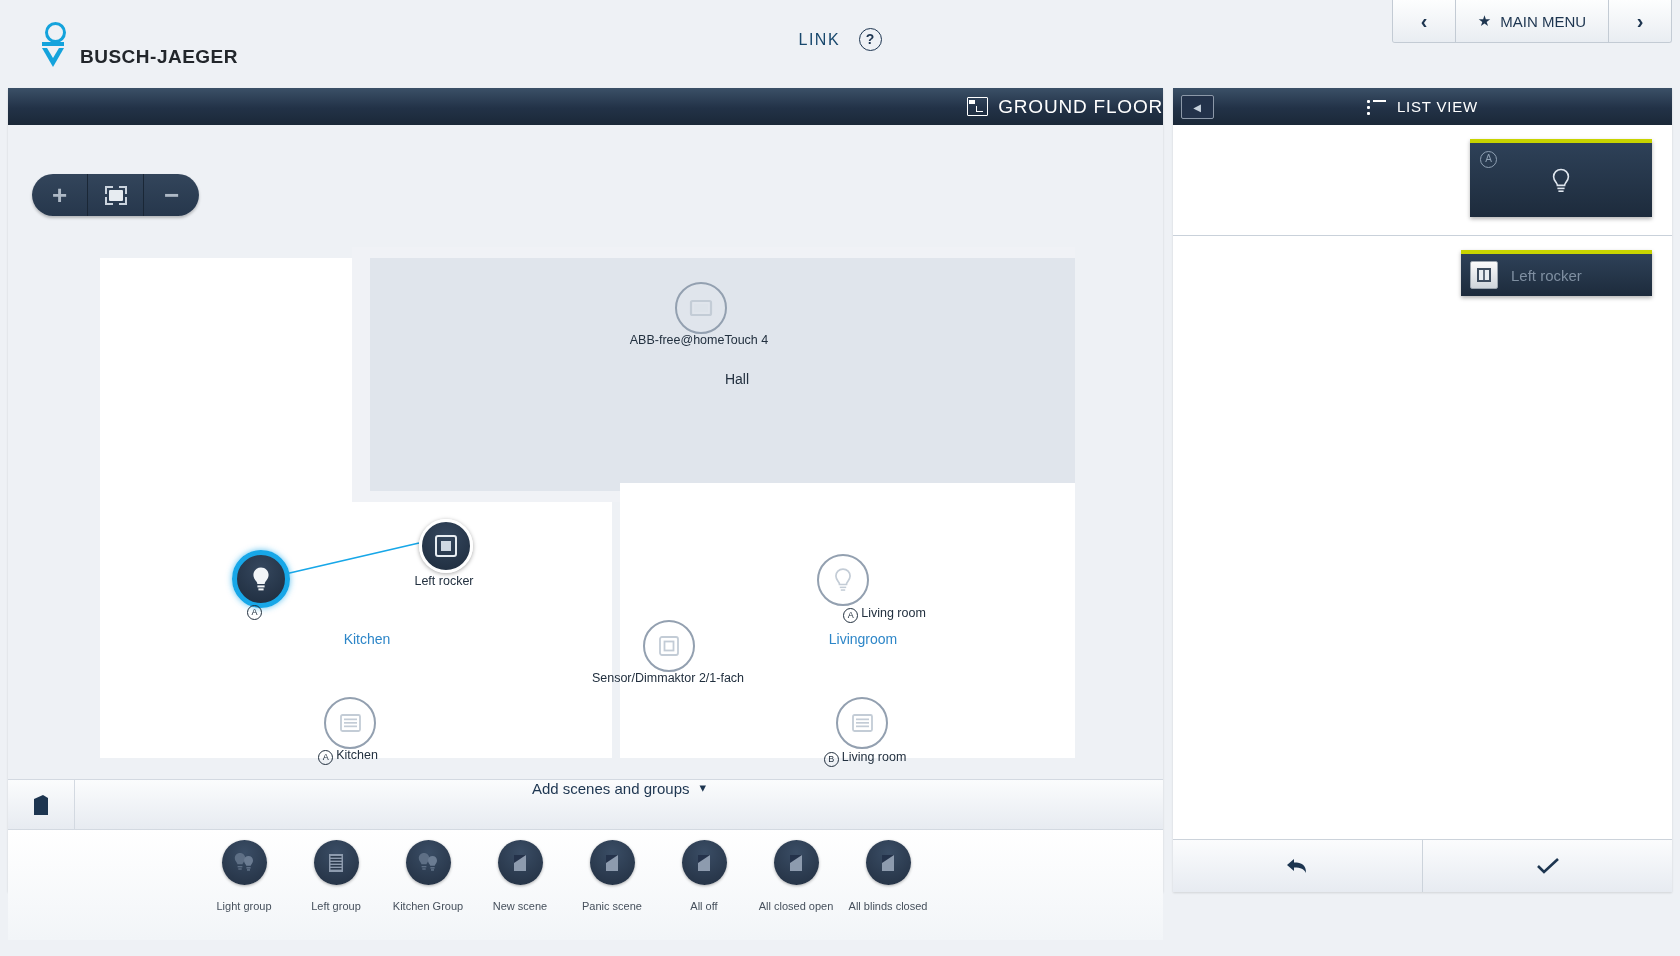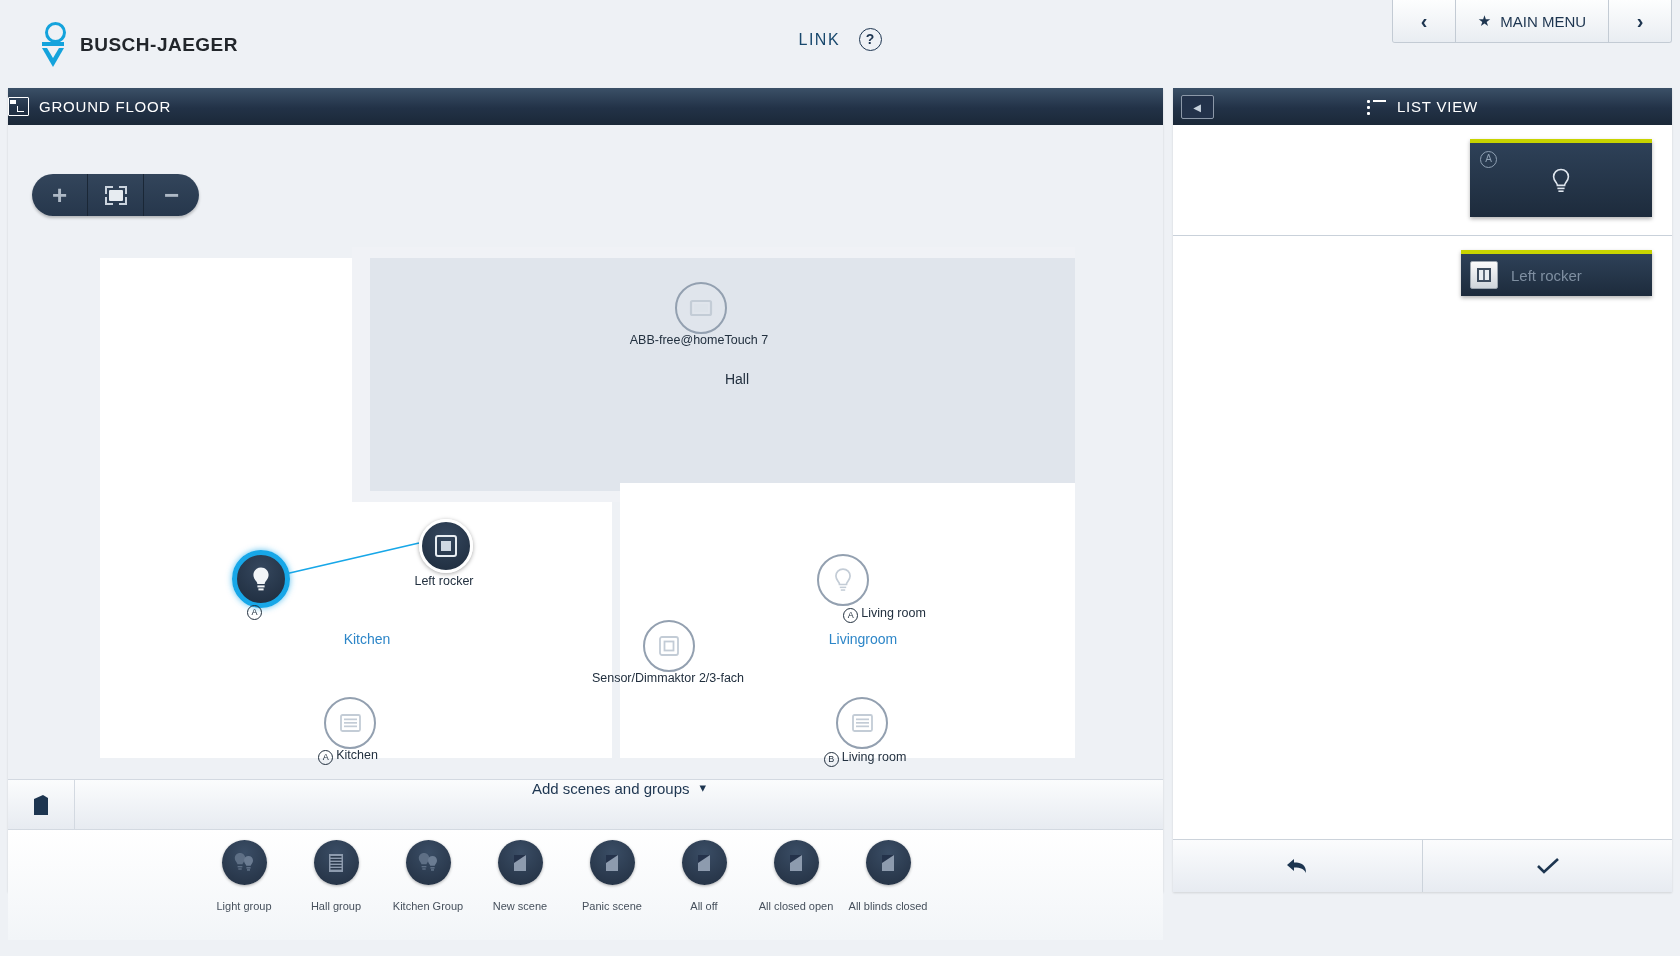--- a/index.html
+++ b/index.html
@@ -6,21 +6,21 @@
   body{
     width:1680px;height:956px;
     background:#eef1f5;
     font-family:"Liberation Sans", sans-serif;
     overflow:hidden;
     position:relative;
     color:#1d2f45;
   }
   
   #topbar{position:absolute;left:0;top:0;width:1680px;height:88px;background:#eef1f5;}
-  #logo{position:absolute;left:40px;top:22px;display:flex;align-items:center;gap:12px;}
+  #logo{position:absolute;left:40px;top:22px;display:flex;align-items:flex-end;gap:12px;}
   #logo .mark{width:28px;height:46px;position:relative;}
   #logo .mark .ring{position:absolute;left:5px;top:0;width:15px;height:15px;border:3.5px solid #14a3dc;border-radius:50%;}
   #logo .mark .bar{position:absolute;left:2px;top:20px;width:22px;height:3.5px;background:#14a3dc;}
   #logo .mark .tri{position:absolute;left:2px;top:26px;width:0;height:0;border-left:11px solid transparent;border-right:11px solid transparent;border-top:19px solid #14a3dc;}
   #logo .mark .tri-in{position:absolute;left:7px;top:26px;width:0;height:0;border-left:6px solid transparent;border-right:6px solid transparent;border-top:10px solid #eef1f5;}
   #logo .wordmark{font-size:19px;font-weight:bold;letter-spacing:.5px;color:#22262b;}
 
   #apptitle{position:absolute;left:0;top:28px;width:1680px;text-align:center;pointer-events:none;}
   #apptitle .t{font-size:16px;color:#18486d;letter-spacing:1.5px;vertical-align:middle;}
   #apptitle .help{display:inline-block;vertical-align:middle;margin-left:14px;width:21px;height:21px;border:1.6px solid #1d3550;border-radius:50%;color:#1d3550;font-size:14px;line-height:20px;text-align:center;font-weight:bold;pointer-events:auto;cursor:pointer;}
@@ -31,21 +31,21 @@
   #mainmenu .seg{display:flex;align-items:center;justify-content:center;height:42px;cursor:pointer;color:#1d3550;
     background:linear-gradient(180deg,#fdfefe 0%,#e9edf2 100%);}
   #mainmenu .arrow{width:62px;font-size:20px;font-weight:bold;}
   #mainmenu .center{width:152px;gap:9px;border-left:1px solid #c3cbd4;border-right:1px solid #c3cbd4;font-size:15px;}
   #mainmenu .star{font-size:15px;}
 
   
   #leftpanel{position:absolute;left:8px;top:88px;width:1155px;height:804px;background:#fff;
     box-shadow:0 1px 2px rgba(0,0,0,.12);}
   #floorhead{position:relative;height:37px;background:linear-gradient(180deg,#3b5067 0%,#223247 55%,#1b2838 100%);
-    display:flex;align-items:center;justify-content:flex-start;gap:10px;color:#fff;font-size:15px;letter-spacing:.8px;}
+    display:flex;align-items:center;justify-content:flex-end;gap:10px;color:#fff;font-size:19px;letter-spacing:.8px;}
   #floorhead .ficon{width:19px;height:17px;border:1.8px solid #fff;position:relative;border-radius:1px;}
   #floorhead .ficon:before{content:"";position:absolute;left:1px;top:2px;width:6px;height:4px;background:#fff;}
   #floorhead .ficon:after{content:"";position:absolute;left:8px;top:8px;width:6px;height:5px;border-left:1.8px solid #fff;border-bottom:1.8px solid #fff;}
 
   #canvas{position:relative;height:654px;background:#eef1f5;overflow:hidden;}
 
   #zoomctl{position:absolute;left:24px;top:49px;display:flex;border-radius:22px;overflow:hidden;
     box-shadow:0 2px 3px rgba(0,0,0,.25);}
   #zoomctl div{width:55px;height:42px;display:flex;align-items:center;justify-content:center;cursor:pointer;
     background:linear-gradient(180deg,#33455b 0%,#26374c 100%);border-right:1px solid #1a2736;color:#aeb9c6;}
@@ -185,21 +185,21 @@
     <svg id="linkline">
       <line x1="273" y1="450" x2="411" y2="418" stroke="#17a7e8" stroke-width="1.6"></line>
     </svg>
 
     <div class="node inactive" style="left:667px;top:157px;">
       <svg class="iconsvg" width="26" height="22" viewBox="0 0 26 22">
         <rect x="3" y="4" width="20" height="14" rx="1.5" fill="none" stroke="#c3ccd6" stroke-width="2.2"></rect>
         <rect x="6" y="7" width="14" height="8" fill="#dde3ea"></rect>
       </svg>
     </div>
-    <div class="nodelabel" style="left:567px;top:208px;width:248px;">ABB-free@homeTouch 7</div>
+    <div class="nodelabel" style="left:567px;top:208px;width:248px;">ABB-free@homeTouch 4</div>
     <div class="nodelabel" style="left:629px;top:246px;width:200px;font-size:14px;">Hall</div>
 
     <div class="node selected" style="left:224px;top:425px;">
       <svg class="iconsvg" width="22" height="27" viewBox="0 0 22 27">
         <path d="M11 1.6c-4.4 0-7.6 3.3-7.6 7.4 0 3 1.8 5 3 6.6.7.9.9 1.6.9 2.4h7.4c0-.8.2-1.5.9-2.4 1.2-1.6 3-3.6 3-6.6 0-4.1-3.2-7.4-7.6-7.4z" fill="#f2f5f8"></path>
         <rect x="7.4" y="19.4" width="7.2" height="2" fill="#f2f5f8"></rect>
         <rect x="8.4" y="22.4" width="5.2" height="2" fill="#f2f5f8"></rect>
       </svg>
     </div>
     <div class="nodelabel" style="left:208px;top:478px;width:80px;">
@@ -228,21 +228,21 @@
     </div>
 
     <div class="roomname" style="left:795px;top:506px;width:120px;text-align:center;">Livingroom</div>
 
     <div class="node inactive" style="left:635px;top:495px;">
       <svg class="iconsvg" width="24" height="24" viewBox="0 0 24 24">
         <rect x="3" y="3" width="18" height="18" rx="2" fill="none" stroke="#c3ccd6" stroke-width="1.8"></rect>
         <rect x="7.5" y="7.5" width="9" height="9" fill="none" stroke="#c3ccd6" stroke-width="1.8"></rect>
       </svg>
     </div>
-    <div class="nodelabel" style="left:536px;top:546px;width:248px;">Sensor/Dimmaktor 2/3-fach</div>
+    <div class="nodelabel" style="left:536px;top:546px;width:248px;">Sensor/Dimmaktor 2/1-fach</div>
 
     <div class="node inactive" style="left:316px;top:572px;">
       <svg class="iconsvg" width="23" height="22" viewBox="0 0 23 22">
         <rect x="2" y="3" width="19" height="16" rx="1.5" fill="none" stroke="#c3ccd6" stroke-width="1.8"></rect>
         <rect x="5" y="6.5" width="13" height="1.7" fill="#c3ccd6"></rect>
         <rect x="5" y="10" width="13" height="1.7" fill="#c3ccd6"></rect>
         <rect x="5" y="13.5" width="13" height="1.7" fill="#c3ccd6"></rect>
       </svg>
     </div>
     <div class="nodelabel" style="left:280px;top:623px;width:120px;">
@@ -311,21 +311,21 @@
       <span class="bubble">
         <svg width="22" height="24" viewBox="0 0 22 24">
           <rect x="4" y="3" width="14" height="18" fill="#8d9bae"></rect>
           <rect x="5.5" y="5" width="11" height="1.6" fill="#2b3a4d"></rect>
           <rect x="5.5" y="8" width="11" height="1.6" fill="#2b3a4d"></rect>
           <rect x="5.5" y="11" width="11" height="1.6" fill="#2b3a4d"></rect>
           <rect x="5.5" y="14" width="11" height="1.6" fill="#2b3a4d"></rect>
           <rect x="5.5" y="17" width="11" height="1.6" fill="#2b3a4d"></rect>
         </svg>
       </span>
-      <span class="cap">Hall group</span>
+      <span class="cap">Left group</span>
     </div>
 
     <div class="trayitem">
       <span class="bubble">
         <svg width="24" height="26" viewBox="0 0 24 26">
           <path d="M8 3c-3 0-5.2 2.3-5.2 5.1 0 2.1 1.2 3.5 2 4.6.4.6.6 1.1.6 1.6h5.2c0-.5.2-1 .6-1.6.8-1.1 2-2.5 2-4.6C13.2 5.3 11 3 8 3z" fill="#5e6f85"></path>
           <rect x="5.6" y="16" width="4.8" height="1.4" fill="#5e6f85"></rect>
           <rect x="6.3" y="18.3" width="3.4" height="1.4" fill="#5e6f85"></rect>
           <path d="M16.5 6c-2.6 0-4.5 2-4.5 4.4 0 1.8 1 3 1.7 4 .35.5.5.95.5 1.4h4.6c0-.45.15-.9.5-1.4.7-1 1.7-2.2 1.7-4C21 8 19.1 6 16.5 6z" fill="#6b7c92"></path>
           <rect x="14.4" y="17.2" width="4.2" height="1.3" fill="#6b7c92"></rect>

